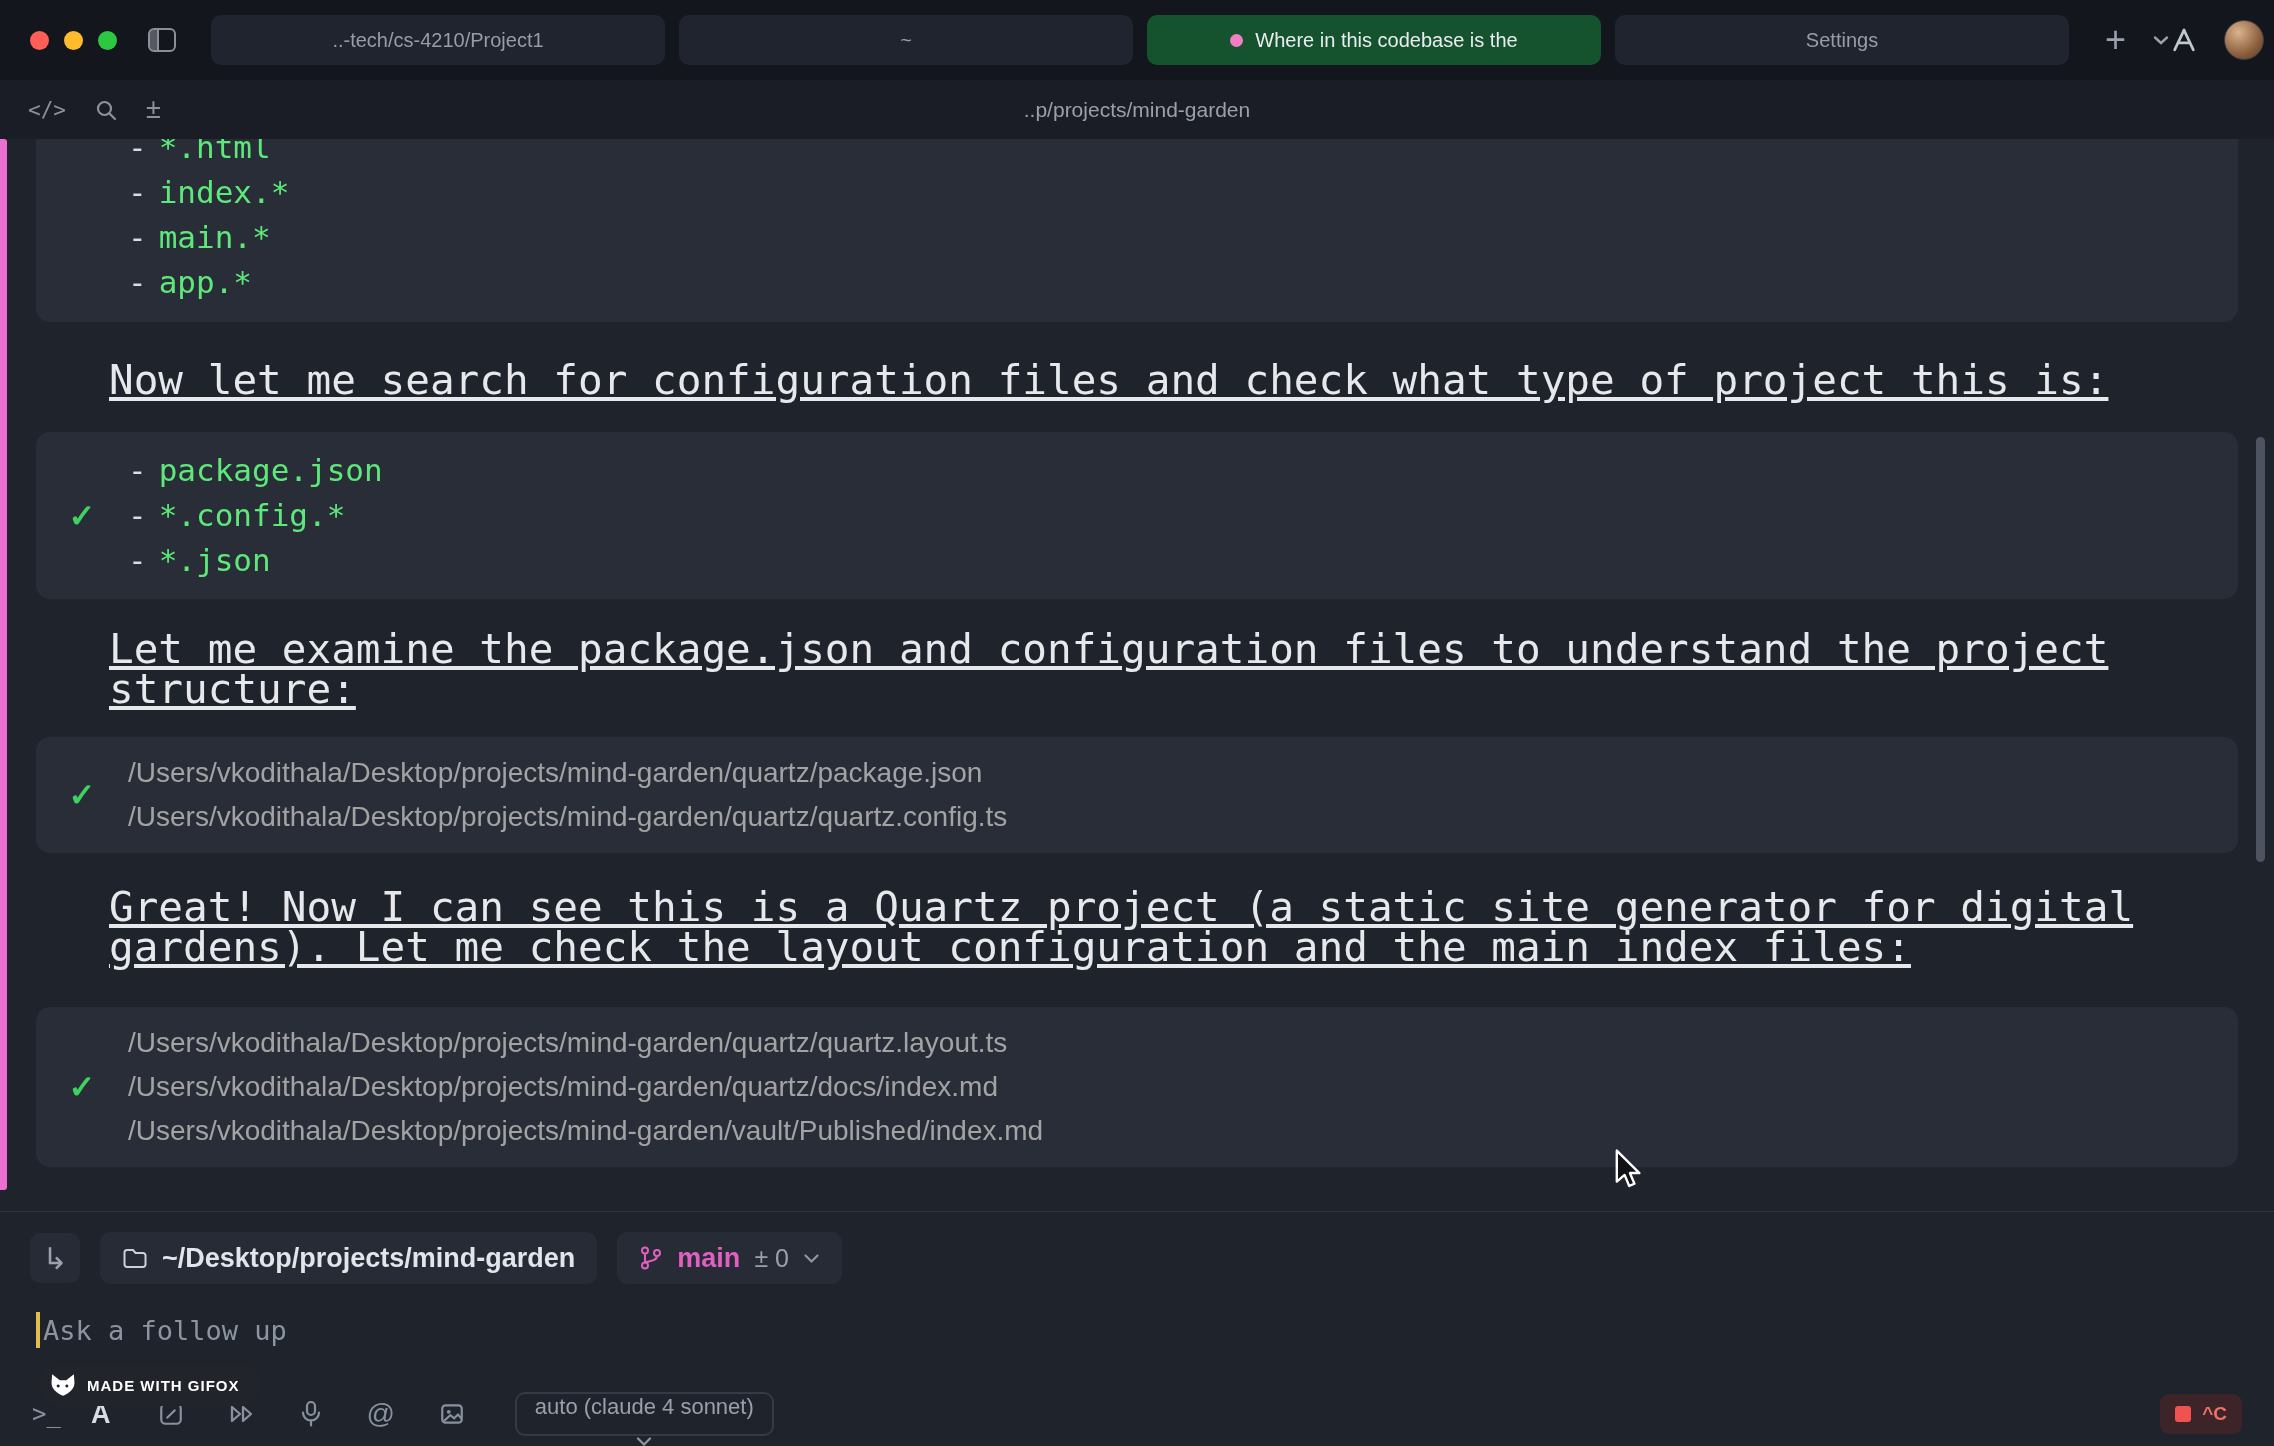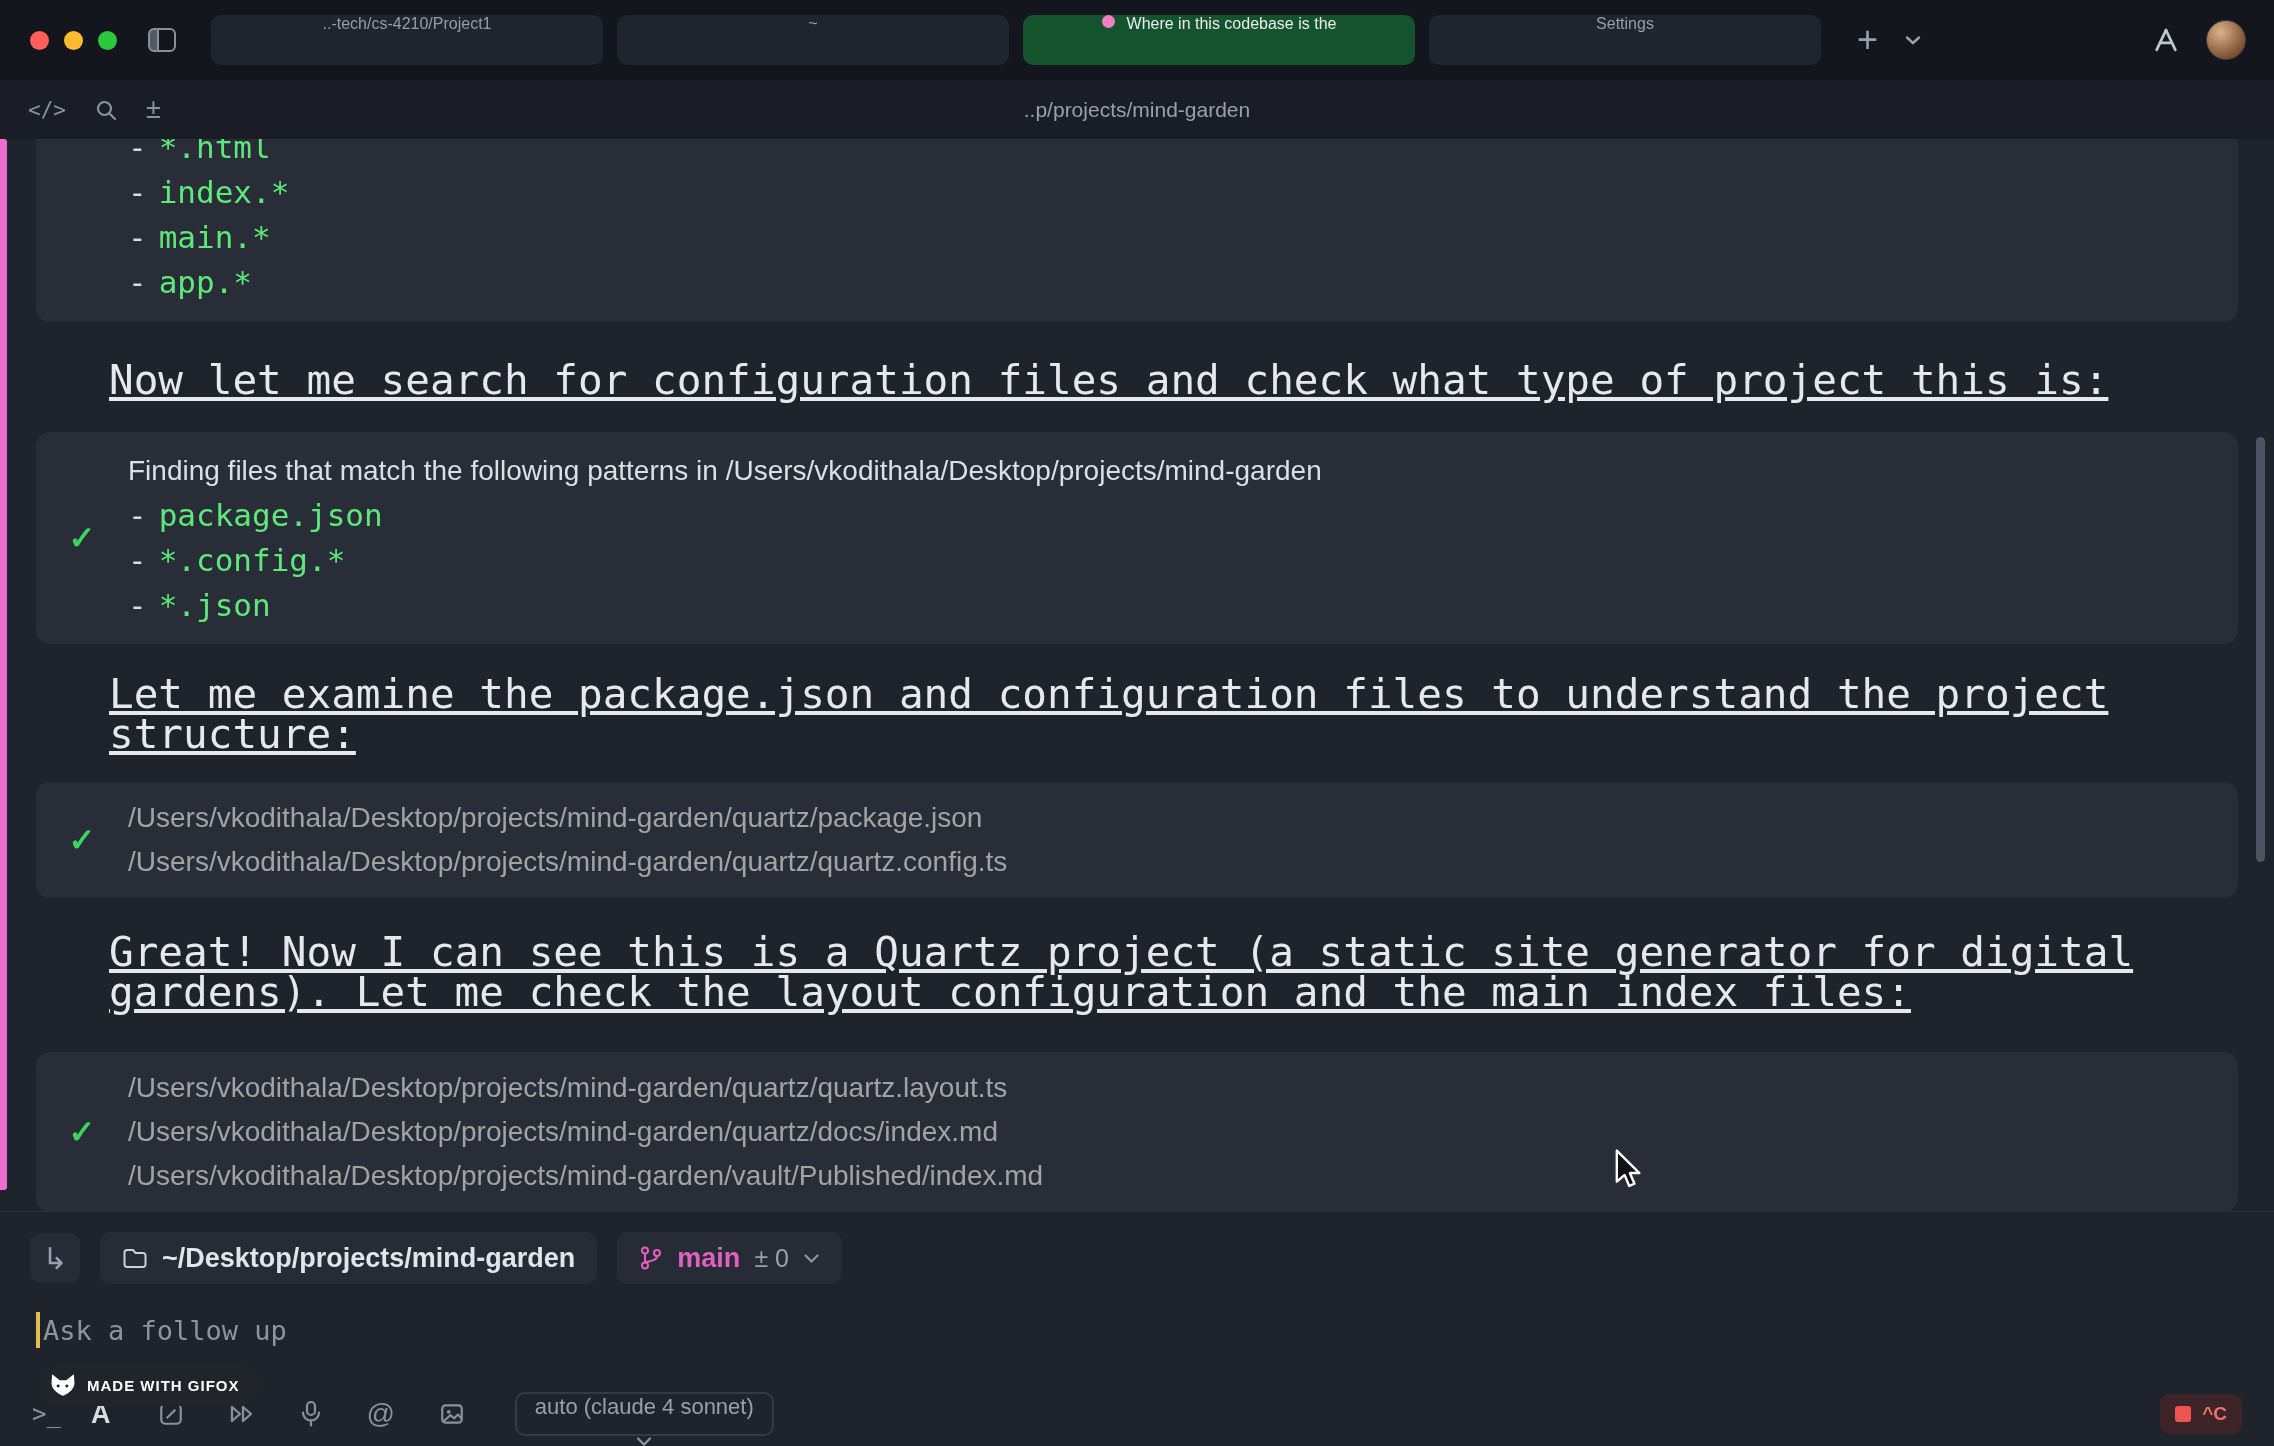--- a/index.html
+++ b/index.html
@@ -11,21 +11,21 @@
   }
   svg { display:block; }
 
   
   .titlebar { position:absolute; top:0; left:0; right:0; height:80px; background:#14161d; display:flex; align-items:center; z-index:10; }
   .traffic { display:flex; gap:15px; padding-left:30px; }
   .light { width:19px; height:19px; border-radius:50%; }
   .light.red { background:#ff5f57; } .light.yellow { background:#febb2e; } .light.green { background:#2bc840; }
   .sidebar-toggle { margin-left:30px; background:none; border:none; cursor:pointer; }
   .tabs { display:flex; gap:14px; margin-left:34px; align-items:center; }
-  .tab { width:392px; height:50px; background:#20242e; border-radius:10px; display:flex; align-items:flex-start; justify-content:center; gap:12px; color:#969ca8; font-size:16px; white-space:nowrap; overflow:hidden; cursor:pointer; }
+  .tab { width:454px; height:50px; background:#20242e; border-radius:10px; display:flex; align-items:center; justify-content:center; gap:12px; color:#969ca8; font-size:20px; white-space:nowrap; overflow:hidden; cursor:pointer; }
   .tab.active { background:#14532d; color:#eaecf1; }
   .tab-dot { width:13px; height:13px; border-radius:50%; background:#f07fc5; flex:none; }
   .new-tab { margin-left:22px; background:none; border:none; color:#9aa0ac; font-size:36px; line-height:1; font-weight:300; cursor:pointer; }
   .tab-caret { margin-left:12px; background:none; border:none; cursor:pointer; }
   .titlebar-right { margin-left:auto; display:flex; align-items:center; gap:26px; padding-right:28px; }
   .avatar { width:40px; height:40px; border-radius:50%; background:radial-gradient(circle at 35% 30%, #d9b48c, #8a5d3b 62%, #56381f); border:1px solid #3a3f49; }
 
   
   .toolbar { position:absolute; top:80px; left:0; right:0; height:59px; background:#1a1d25; display:flex; align-items:center; z-index:9; }
   .toolbar-icons { display:flex; gap:28px; padding-left:28px; align-items:center; color:#8b919d; }
@@ -166,21 +166,20 @@
     </div>
   </div>
 
   <p class="narrative n1">Now let me search for configuration files and check what type of project this is:</p>
 
   <div class="card card2">
     <div class="check-col">
       <span class="check">✓</span>
     </div>
     <div class="card-body">
-      <div class="desc-line">Finding files that match the following patterns in /Users/vkodithala/Desktop/projects/mind-garden</div>
       <div class="mono-line"><span class="dash">-</span><span class="pat">package.json</span></div>
       <div class="mono-line"><span class="dash">-</span><span class="pat">*.config.*</span></div>
       <div class="mono-line"><span class="dash">-</span><span class="pat">*.json</span></div>
     </div>
   </div>
 
   <p class="narrative n2">Let me examine the package.json and configuration files to understand the project structure:</p>
 
   <div class="card card3">
     <div class="check-col">

